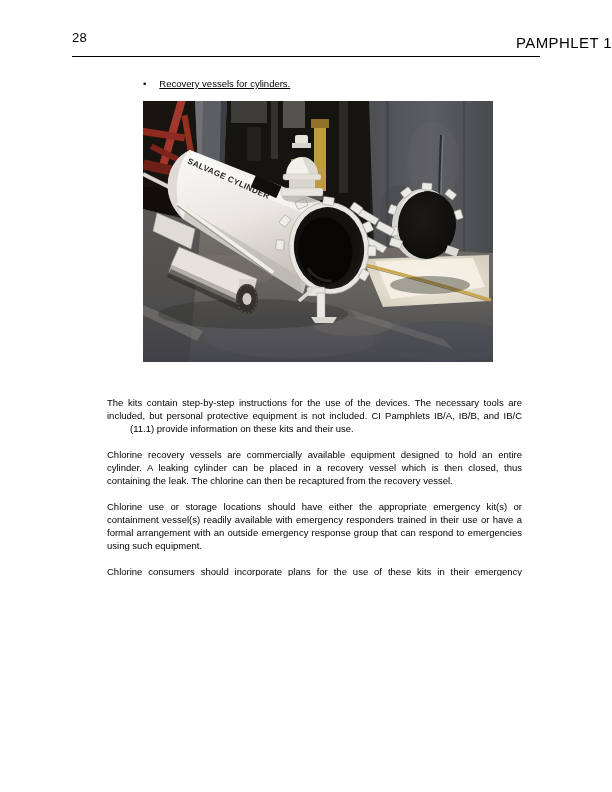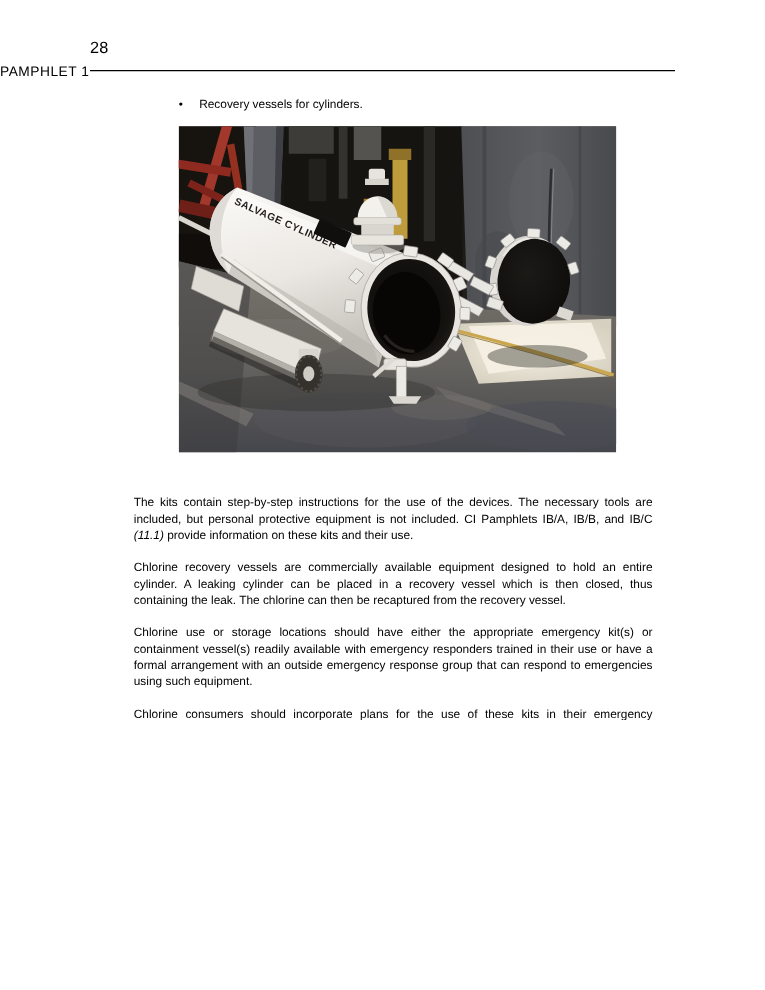--- a/index.html
+++ b/index.html
@@ -1,30 +1,30 @@
 <!DOCTYPE html>
 <html><head>
 <meta charset="utf-8">
 <style>
   html,body{margin:0;padding:0;background:#fff;}
   .page{
     position:relative;width:612px;height:576px;background:#ffffff;
     font-family:"Liberation Sans","DejaVu Sans",sans-serif;color:#000;overflow:hidden;
   }
   .pageno{position:absolute;left:72px;top:30px;font-size:13px;letter-spacing:.2px;}
-  .htitle{position:absolute;left:0;right:0;top:52px;text-align:left;font-size:11px;letter-spacing:.4px;}
+  .htitle{position:absolute;left:0;right:0;top:34px;text-align:right;font-size:15px;letter-spacing:.4px;}
   .hrule{position:absolute;left:72px;top:56px;width:468px;border-top:1.5px solid #000;height:0;}
   .bullet-row{position:absolute;left:143px;top:78px;font-size:9.5px;display:flex;align-items:flex-start;}
   .bullet-dot{display:inline-block;margin-right:13px;font-size:9.5px;line-height:12px;}
-  .bullet-label{line-height:12px;}
+  .bullet-label{line-height:12px;text-decoration:underline;}
   .photo{position:absolute;left:143px;top:101px;width:350px;height:261px;}
   .photo svg{display:block;width:100%;height:100%;}
   .textblock{position:absolute;left:107px;top:396px;width:415px;font-size:9.5px;line-height:13px;text-align:justify;}
   .textblock p{margin:0 0 13px 0;}
-  .it{font-style:italic;}
+  .it{margin-left:23px;}
 </style>
 </head>
 <body>
 
 <div class="page">
 
   <div class="pageno">28</div>
   <div class="htitle">PAMPHLET 1</div>
   <div class="hrule"></div>
 

